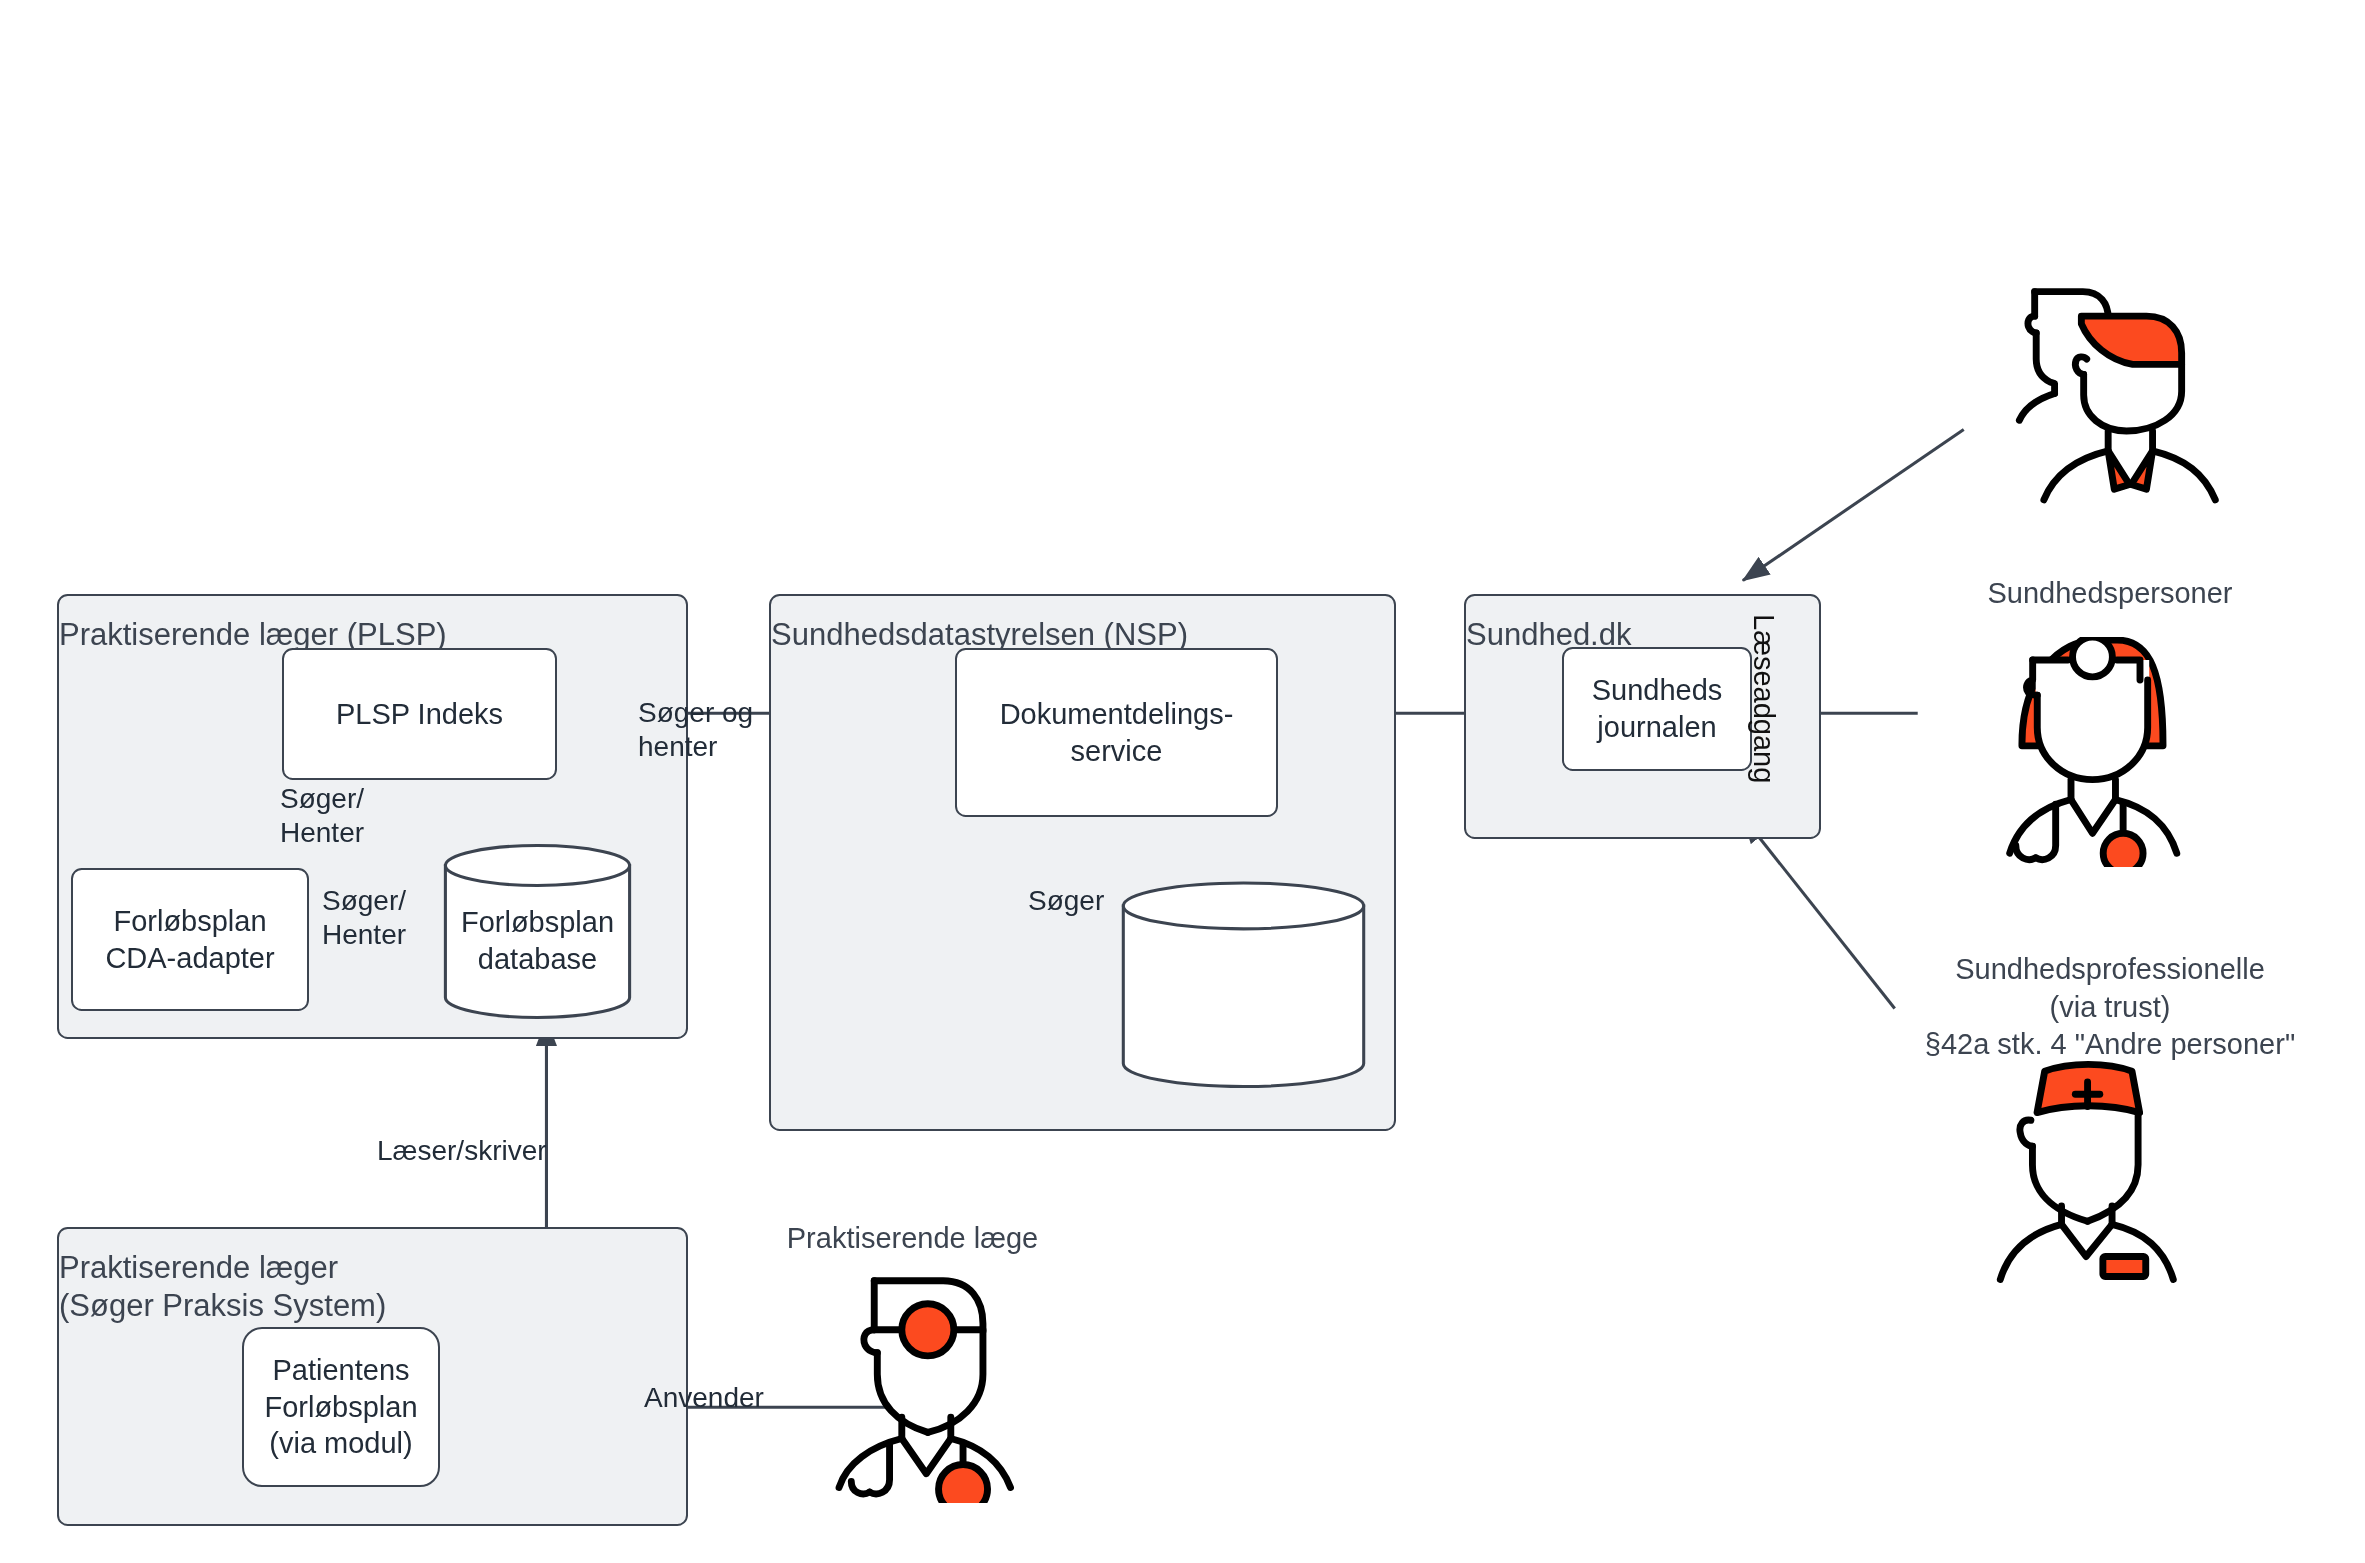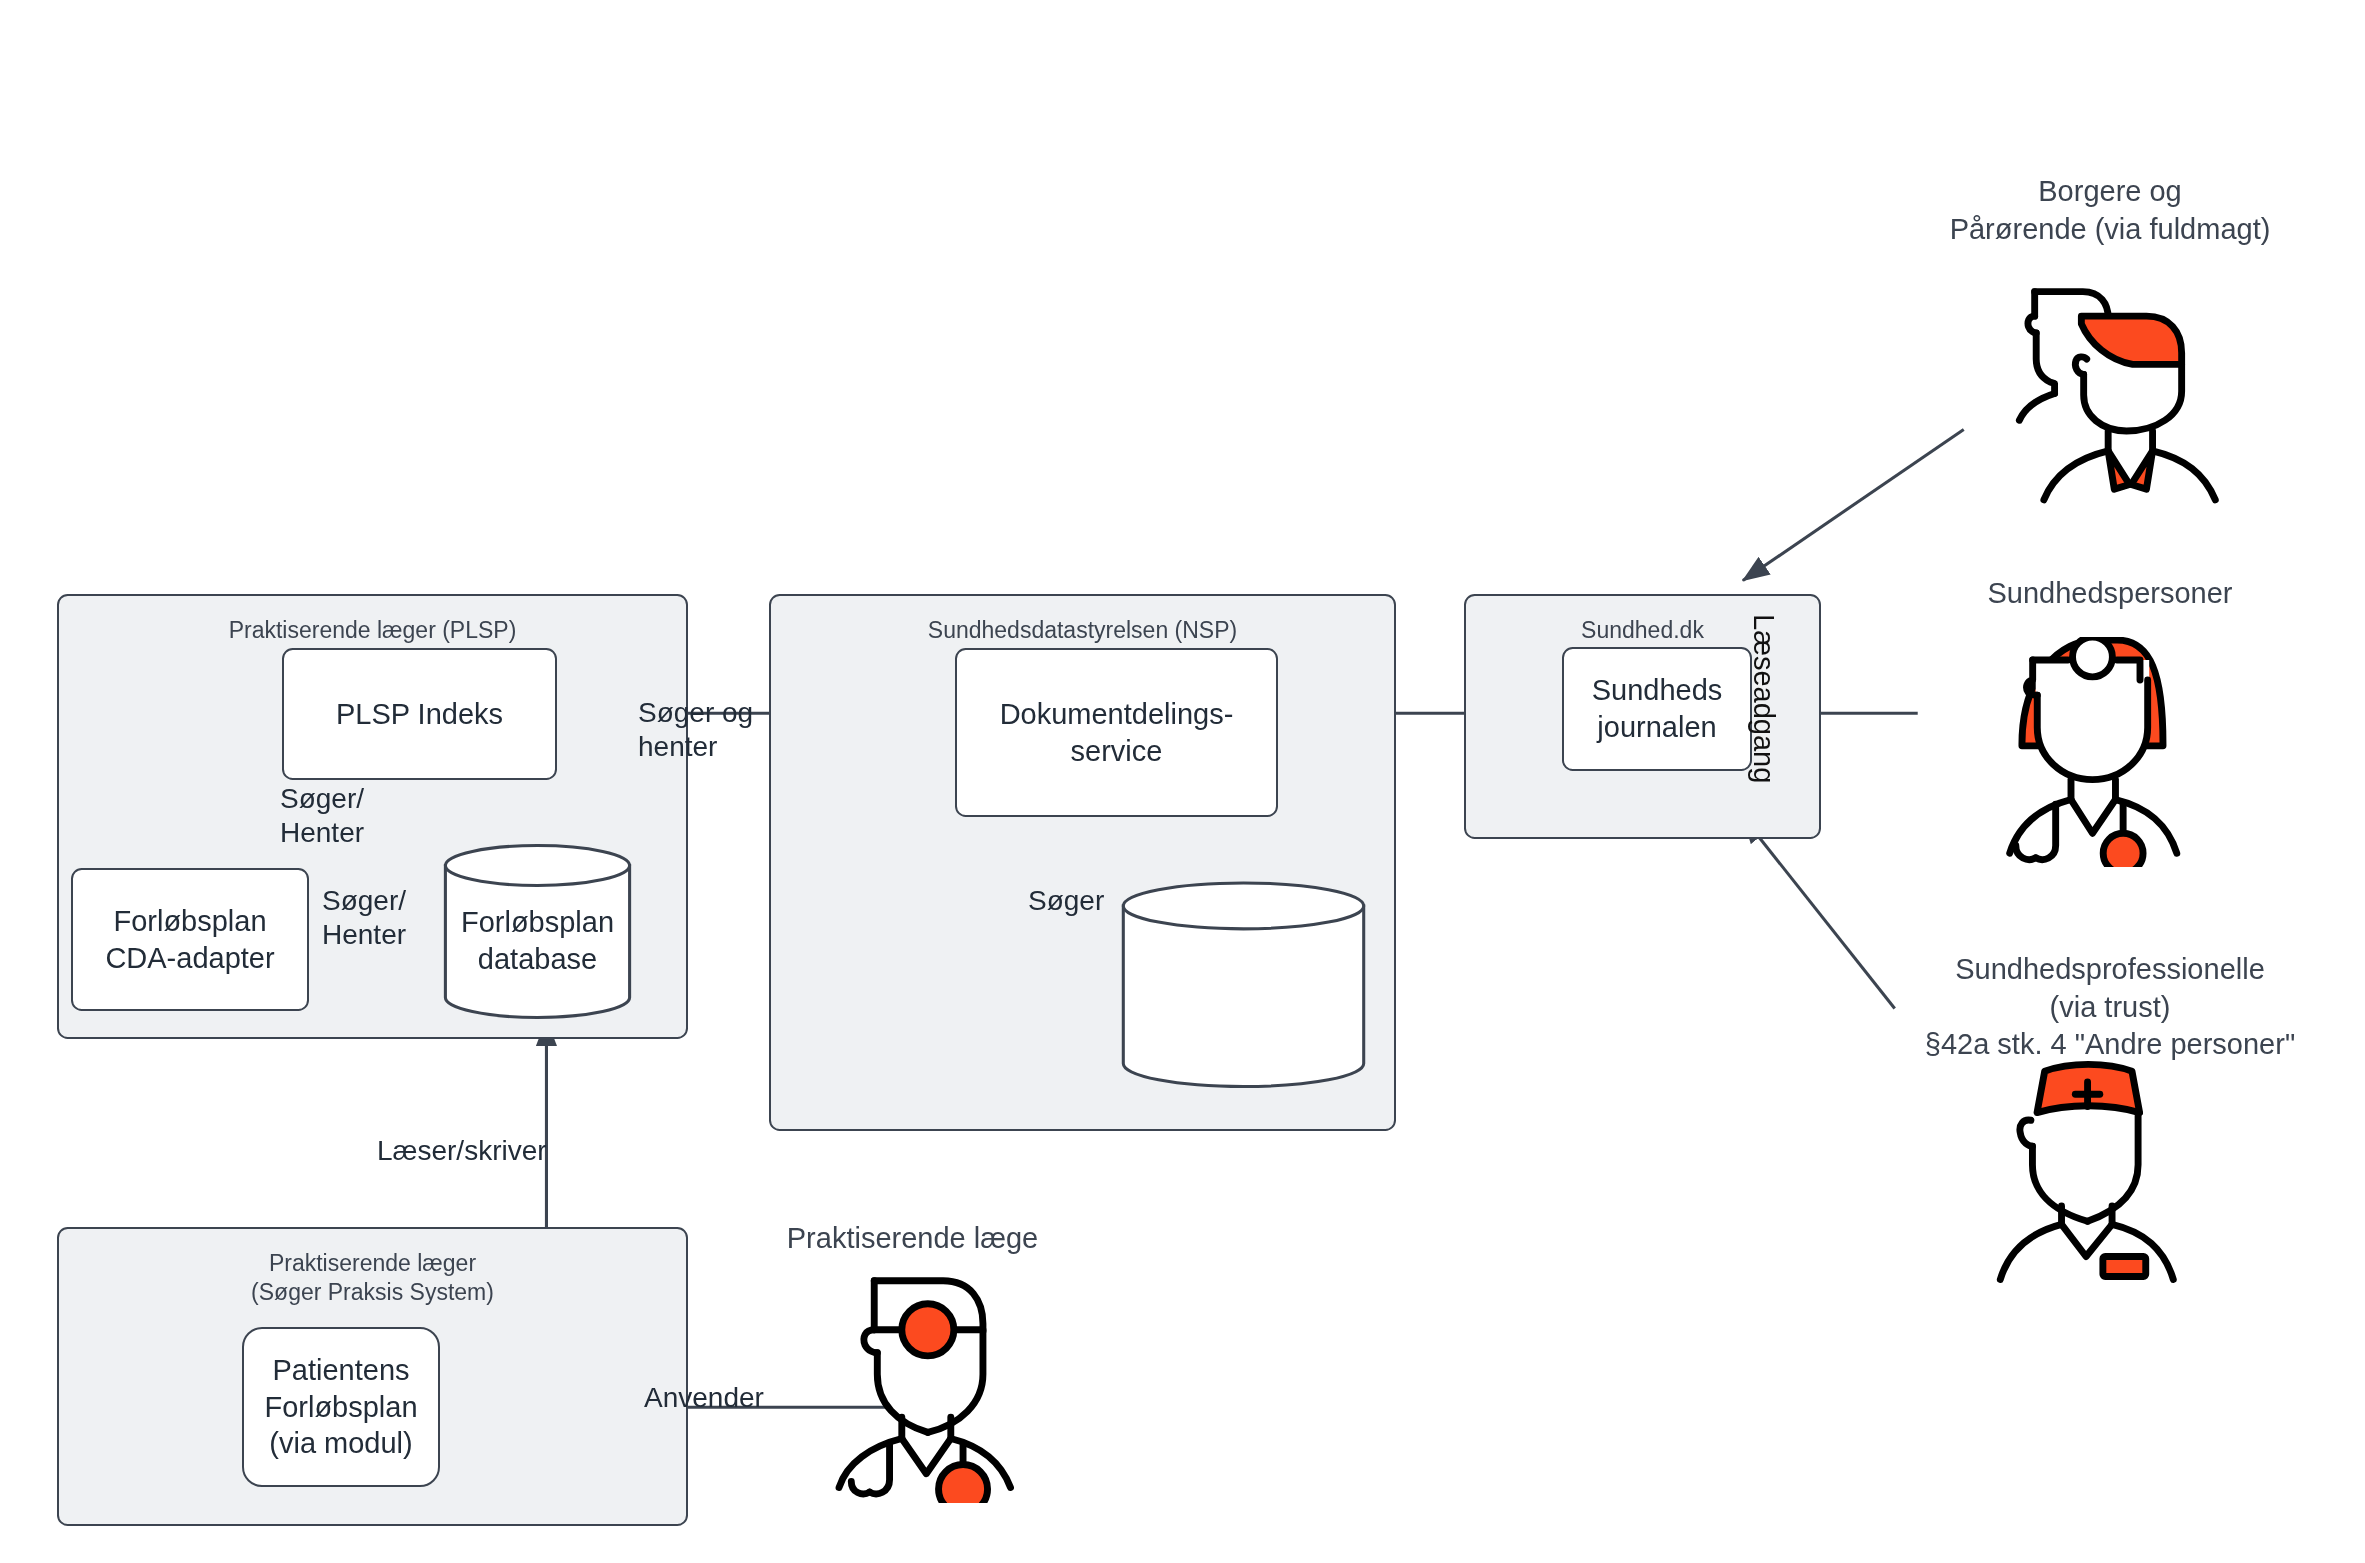--- a/index.html
+++ b/index.html
@@ -29,22 +29,22 @@
     position: absolute;
     background: #eff1f3;
     border: 2.3px solid #3c4450;
     border-radius: 10.7px;
     box-sizing: border-box;
   }
   .zone-title {
     position: absolute;
     left: 0; right: 0;
     top: 20px;
-    text-align: center;
-    font-size: 23px;
+    text-align: left;
+    font-size: 31px;
     color: #3c4450;
     line-height: 1.24;
     white-space: pre-line;
   }
   
   .node {
     position: absolute;
     background: #ffffff;
     border: 2.3px solid #3c4450;
     border-radius: 10.7px;
@@ -206,22 +206,20 @@
 
   <div class="edge-label" style="left:322px; top:884px; width:115px;">Søger/
 Henter</div>
 
   <div class="edge-label" style="left:1028px; top:884px; width:92px;">Søger</div>
 
   <div class="edge-label" style="left:377px; top:1134px; width:199px;">Læser/skriver</div>
 
   <div class="edge-label" style="left:644px; top:1381px; width:169px;">Anvender</div>
 
-  <div class="actor-caption" style="left:1895px; top:173px; width:430px;">Borgere og
-Pårørende (via fuldmagt)</div>
 
   <div class="actor-icon" style="left:2010px; top:284px; width:230px; height:222px;">
     <svg width="230" height="222" viewBox="0 0 300 290" xmlns="http://www.w3.org/2000/svg">
       <g fill="none" stroke="#000000" stroke-width="9" stroke-linecap="round" stroke-linejoin="round">
 
         <path d="M32,10 L95,10 C118,10 128,26 128,44 L128,58"></path>
         <path d="M32,10 L32,42"></path>
         <path d="M32,42 C24,42 22,50 24,56 C26,62 32,64 34,64"></path>
         <path d="M34,64 L34,98 C34,112 40,122 52,128 L58,130 L58,143"></path>
         <path d="M58,143 C36,150 20,160 12,178"></path>

